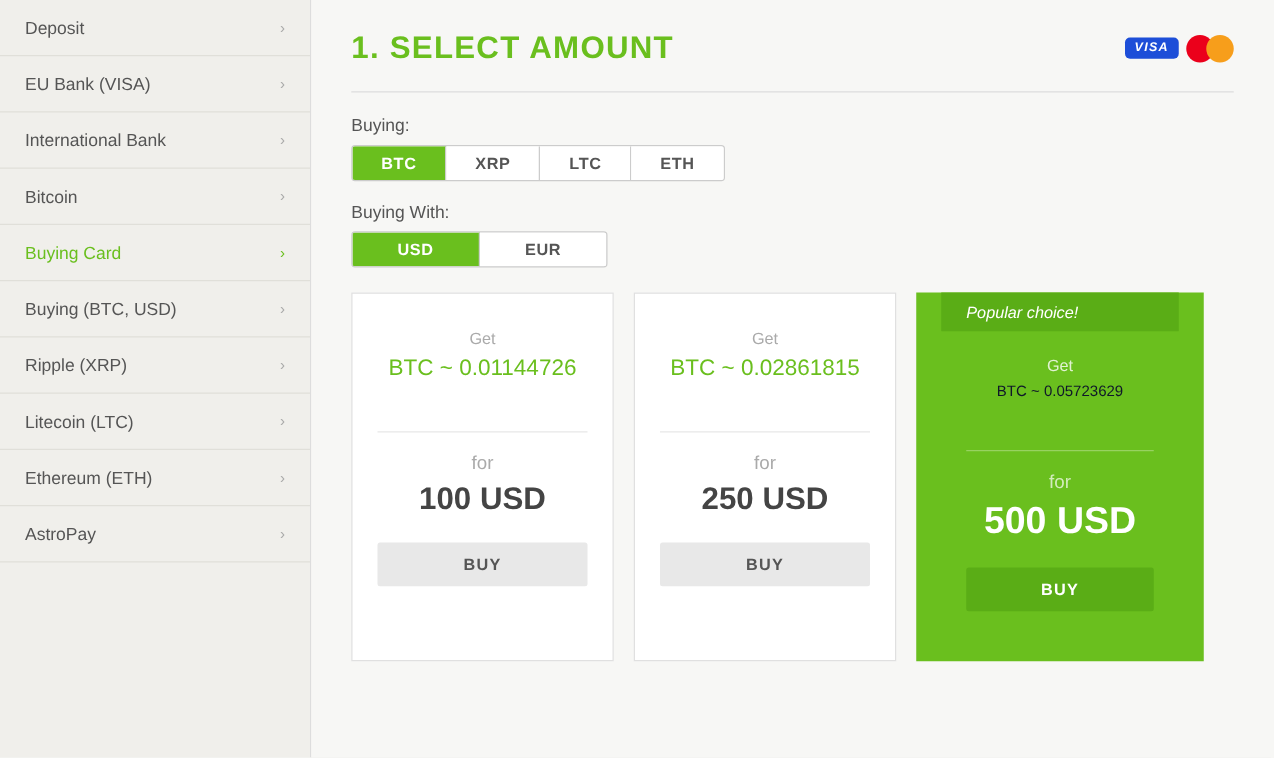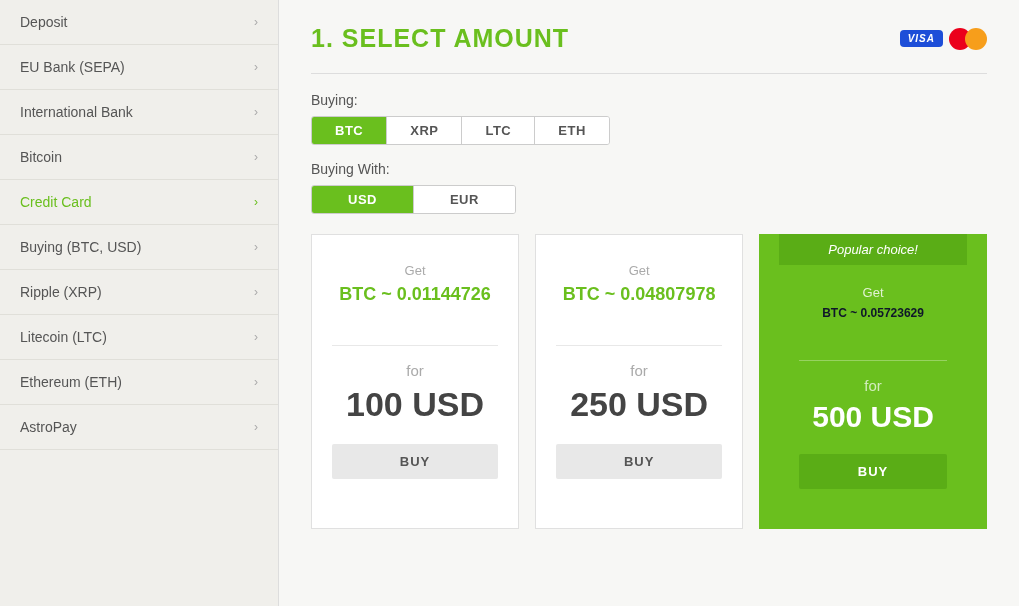--- a/index.html
+++ b/index.html
@@ -7,21 +7,21 @@
       font-family: Arial, sans-serif;
       background: #f0efeb;
       display: flex;
       height: 606px;
       width: 1019px;
       overflow: hidden;
     }
 
     
     .sidebar {
-      width: 279px;
+      width: 249px;
       background: #f0efeb;
       border-right: 1px solid #ddd;
       flex-shrink: 0;
     }
     .sidebar-item {
       display: flex;
       align-items: center;
       justify-content: space-between;
       padding: 14px 20px;
       border-bottom: 1px solid #e0dfd9;
@@ -175,55 +175,55 @@
       position: relative;
     }
 
     .popular-badge {
       background: #5aad16;
       color: white;
       font-style: italic;
       font-size: 13px;
       padding: 8px 20px;
       width: 100%;
-      text-align: center;
+      text-align: left;
       margin-bottom: 20px;
     }
 
     .get-label {
       font-size: 13px;
       color: #aaa;
       margin-bottom: 6px;
     }
     .price-card.popular .get-label {
       color: rgba(255,255,255,0.8);
     }
 
     .btc-value {
       font-size: 18px;
-      font-weight: bold;
+      font-weight: normal;
       color: #6abf1e;
       margin-bottom: 24px;
     }
     .price-card.popular .btc-value {
       color: #0f172a;
       font-size: 12px;
     }
 
     .for-label {
       font-size: 15px;
       color: #aaa;
       margin-bottom: 6px;
     }
     .price-card.popular .for-label {
       color: rgba(255,255,255,0.7);
     }
 
     .usd-value {
-      font-size: 34px;
+      font-size: 25px;
       font-weight: bold;
       color: #444;
       margin-bottom: 20px;
     }
     .price-card.popular .usd-value {
       color: white;
       font-size: 30px;
     }
 
     .buy-btn {
@@ -266,33 +266,33 @@
 </head>
 <body>
 
 <nav class="sidebar">
 
 <div class="sidebar-item">
       <span>Deposit</span>
       <span class="chevron">›</span>
     </div>
     <div class="sidebar-item">
-      <span>EU Bank (SEPA)</span>
+      <span>EU Bank (VISA)</span>
       <span class="chevron">›</span>
     </div>
     <div class="sidebar-item">
       <span>International Bank</span>
       <span class="chevron">›</span>
     </div>
     <div class="sidebar-item">
       <span>Bitcoin</span>
       <span class="chevron">›</span>
     </div>
     <div class="sidebar-item active">
-      <span>Credit Card</span>
+      <span>Buying Card</span>
       <span class="chevron">›</span>
     </div>
     <div class="sidebar-item">
       <span>Buying (BTC, USD)</span>
       <span class="chevron">›</span>
     </div>
     <div class="sidebar-item">
       <span>Ripple (XRP)</span>
       <span class="chevron">›</span>
     </div>
@@ -345,21 +345,21 @@
   <div class="price-card">
       <span class="get-label">Get</span>
       <span class="btc-value">BTC ~ 0.01144726</span>
       <hr class="divider-card">
       <span class="for-label">for</span>
       <span class="usd-value">100 USD</span>
       <button class="buy-btn">BUY</button>
     </div>
       <div class="price-card">
       <span class="get-label">Get</span>
-      <span class="btc-value">BTC ~ 0.04807978</span>
+      <span class="btc-value">BTC ~ 0.02861815</span>
       <hr class="divider-card">
       <span class="for-label">for</span>
       <span class="usd-value">250 USD</span>
       <button class="buy-btn">BUY</button>
     </div>
       <div class="price-card popular">
       <div class="popular-badge">Popular choice!</div>
       <div class="card-inner">
         <span class="get-label">Get</span>
         <span class="btc-value">BTC ~ 0.05723629</span>

